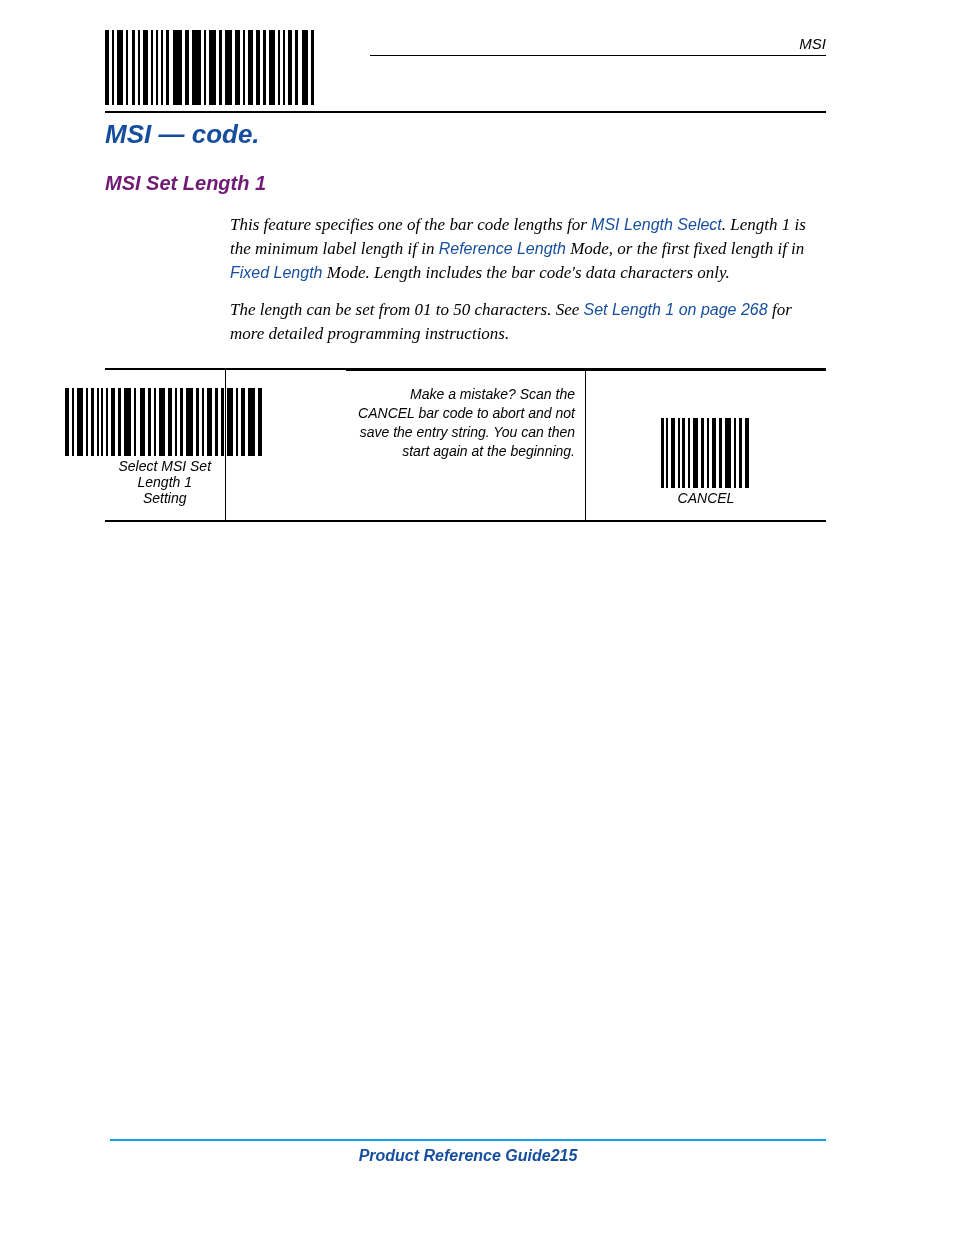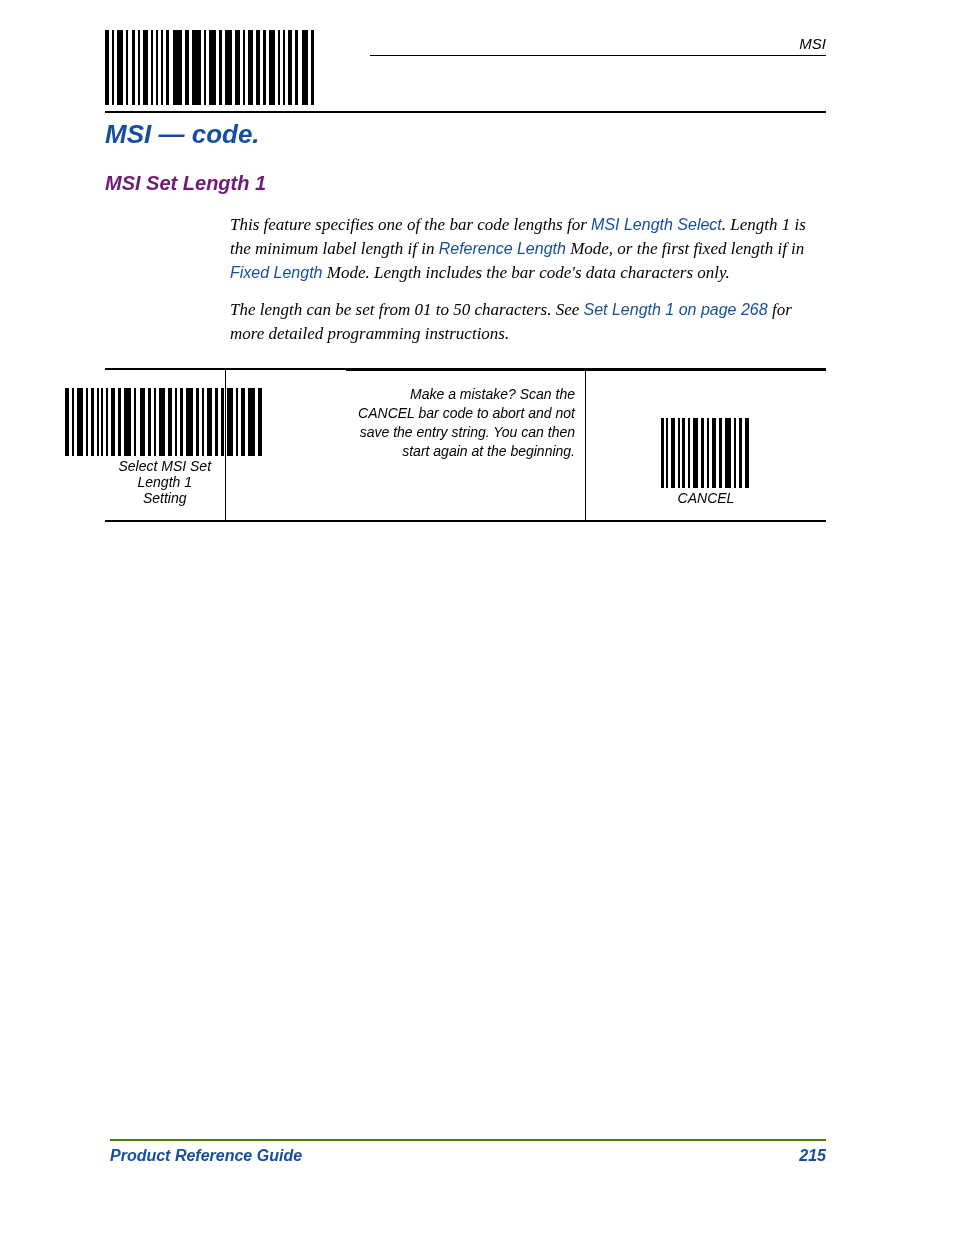--- a/index.html
+++ b/index.html
@@ -158,24 +158,24 @@
     fill: #ffffff;
     letter-spacing: 1px;
   }
 
   
   .footer {
     position: absolute;
     left: 110px;
     right: 80px;
     bottom: 70px;
-    border-top: 2px solid #4d7c0f;
+    border-top: 2px solid #0ea5e9;
     padding-top: 6px;
     display: flex;
-    justify-content: space-between;
+    justify-content: center;
     font-family: "Segoe UI Semibold", "Myriad Pro", Arial, sans-serif;
     font-weight: 700;
     color: #164e9e;
     font-size: 16px;
   }
 
   svg { display: block; }
 </style>
 </head>
 <body>

